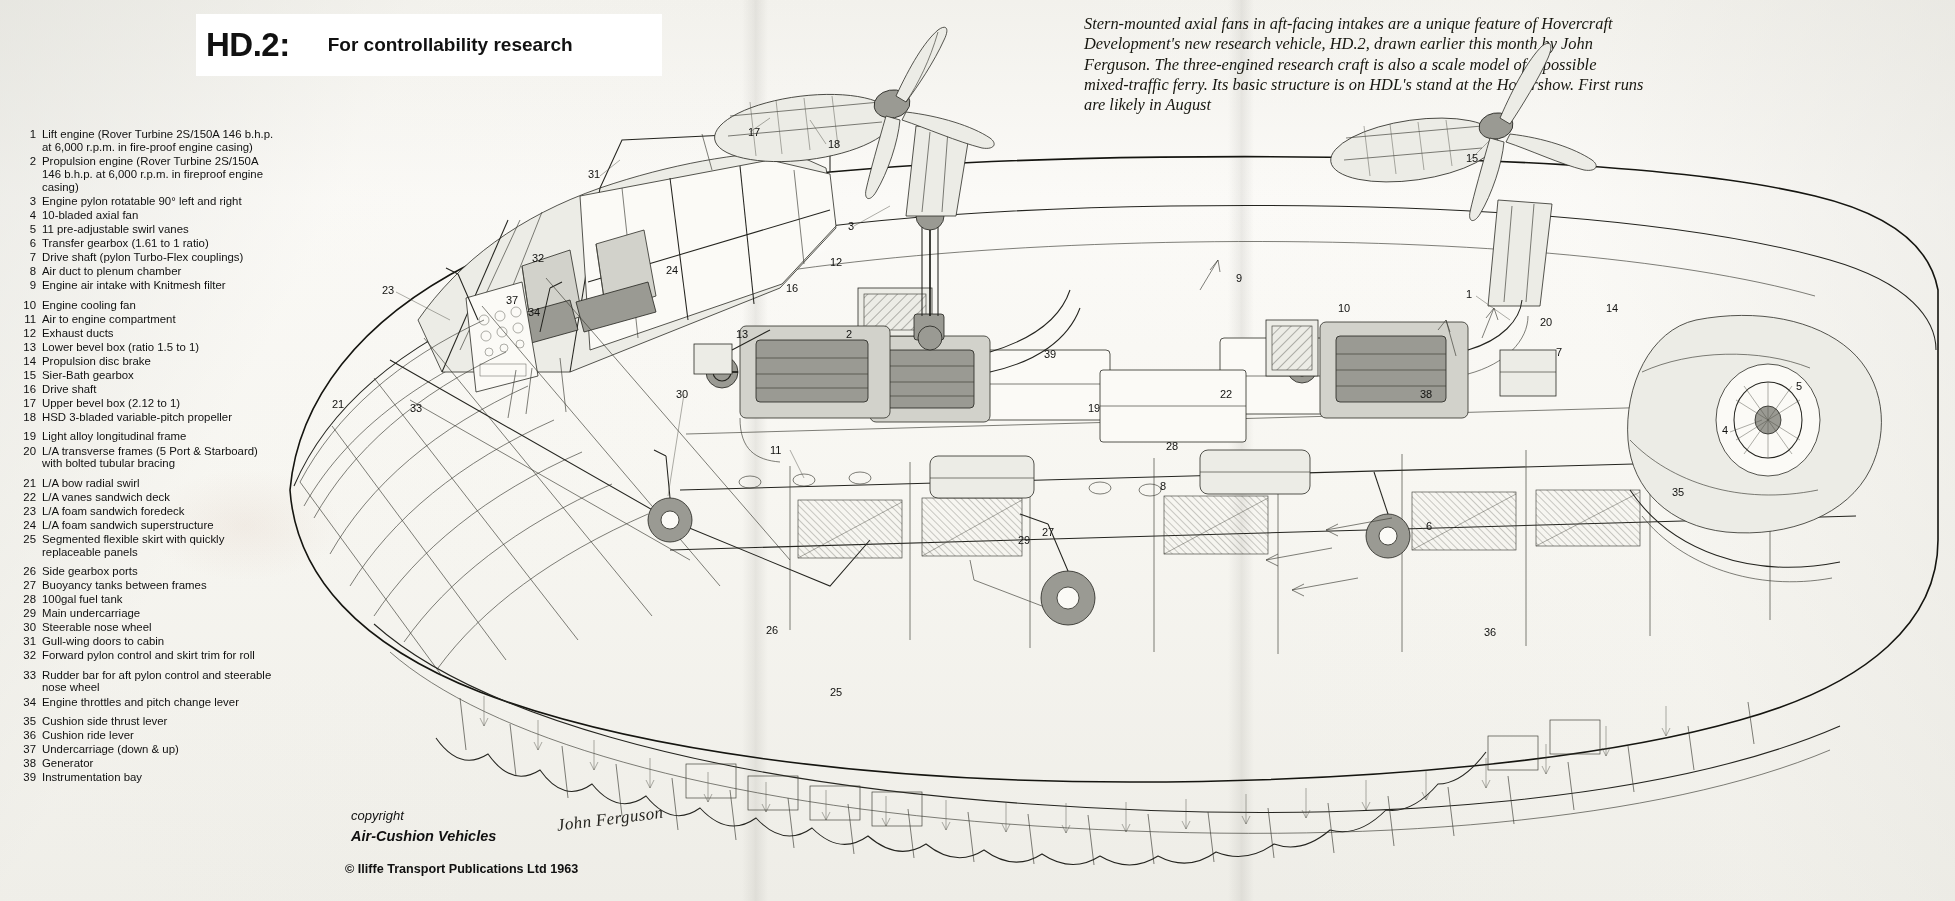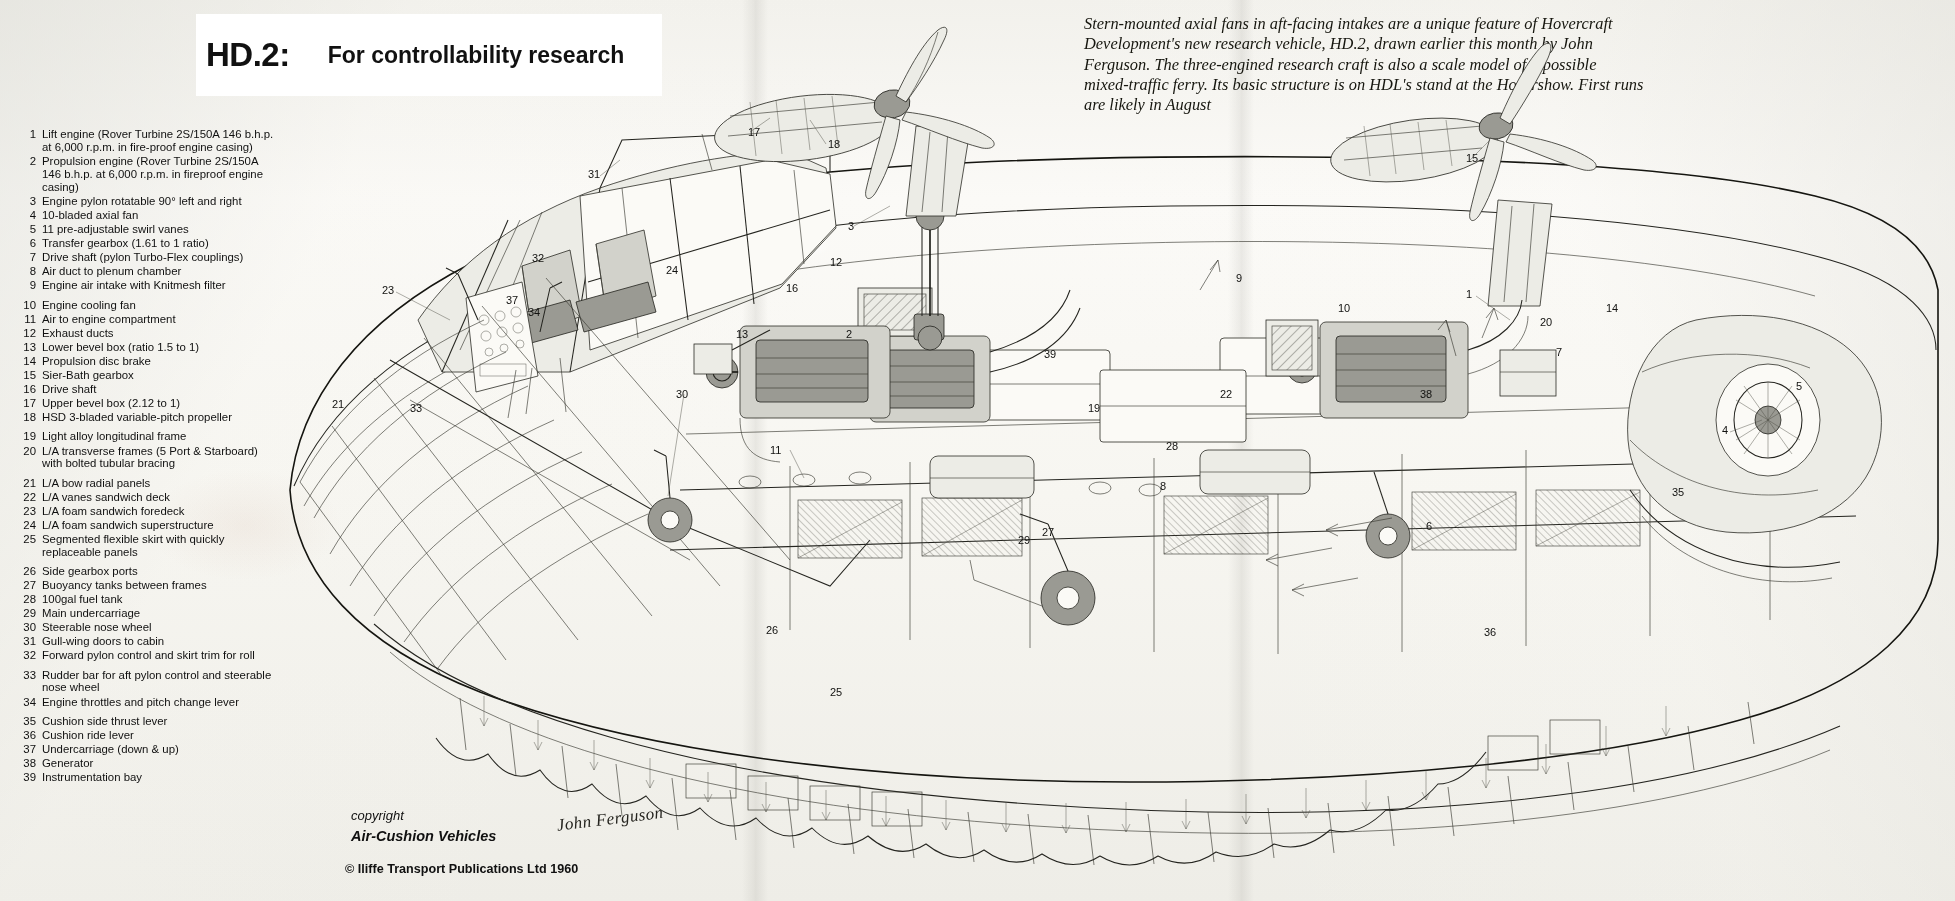--- a/index.html
+++ b/index.html
@@ -39,37 +39,37 @@
     border-radius: 50%;
     pointer-events: none;
   }
 
   
   #title-block {
     position: absolute;
     left: 196px;
     top: 14px;
     width: 466px;
-    height: 82px;
+    height: 62px;
     background: #ffffff;
     display: flex;
     align-items: center;
     padding-left: 10px;
     box-sizing: border-box;
   }
   #title-code {
     font-family: "Liberation Sans", sans-serif;
     font-size: 33px;
     font-weight: 700;
     letter-spacing: -0.5px;
     color: #111;
   }
   #title-text {
     font-family: "Liberation Sans", sans-serif;
-    font-size: 23px;
+    font-size: 19px;
     font-weight: 700;
     color: #111;
     margin-left: 38px;
   }
 
   
   #intro {
     position: absolute;
     left: 1084px;
     top: 14px;
@@ -269,21 +269,21 @@
         <span class="legend-num">19</span>
         <span class="legend-txt">Light alloy longitudinal frame</span>
       </div>
     <div class="legend-item">
         <span class="legend-num">20</span>
         <span class="legend-txt">L/A transverse frames (5 Port &amp; Starboard) with bolted tubular bracing</span>
       </div>
     <div class="legend-gap"></div>
     <div class="legend-item">
         <span class="legend-num">21</span>
-        <span class="legend-txt">L/A bow radial panels</span>
+        <span class="legend-txt">L/A bow radial swirl</span>
       </div>
     <div class="legend-item">
         <span class="legend-num">22</span>
         <span class="legend-txt">L/A vanes sandwich deck</span>
       </div>
     <div class="legend-item">
         <span class="legend-num">23</span>
         <span class="legend-txt">L/A foam sandwich foredeck</span>
       </div>
     <div class="legend-item">
@@ -352,21 +352,21 @@
     <div class="legend-item">
         <span class="legend-num">39</span>
         <span class="legend-txt">Instrumentation bay</span>
       </div>
   </div>
 
   <div id="copyright-block">
     <div id="copyright-line1">copyright</div>
     <div id="copyright-line2">Air-Cushion Vehicles</div>
   </div>
-  <div id="publisher-line">© Iliffe Transport Publications Ltd 1960</div>
+  <div id="publisher-line">© Iliffe Transport Publications Ltd 1963</div>
   <div id="signature">John Ferguson</div>
 
   <div id="drawing-wrap">
   <svg id="drawing" width="1685" height="881" viewBox="0 0 1685 881" xmlns="http://www.w3.org/2000/svg" aria-label="HD.2 hovercraft cutaway">
     <defs>
       <pattern id="hatchA" width="7" height="7" patternTransform="rotate(45)" patternUnits="userSpaceOnUse">
         <line x1="0" y1="0" x2="0" y2="7" stroke="#3a3a33" stroke-width="0.7"></line>
       </pattern>
       <pattern id="hatchB" width="5" height="5" patternTransform="rotate(-45)" patternUnits="userSpaceOnUse">
         <line x1="0" y1="0" x2="0" y2="5" stroke="#4a4a42" stroke-width="0.55"></line>

